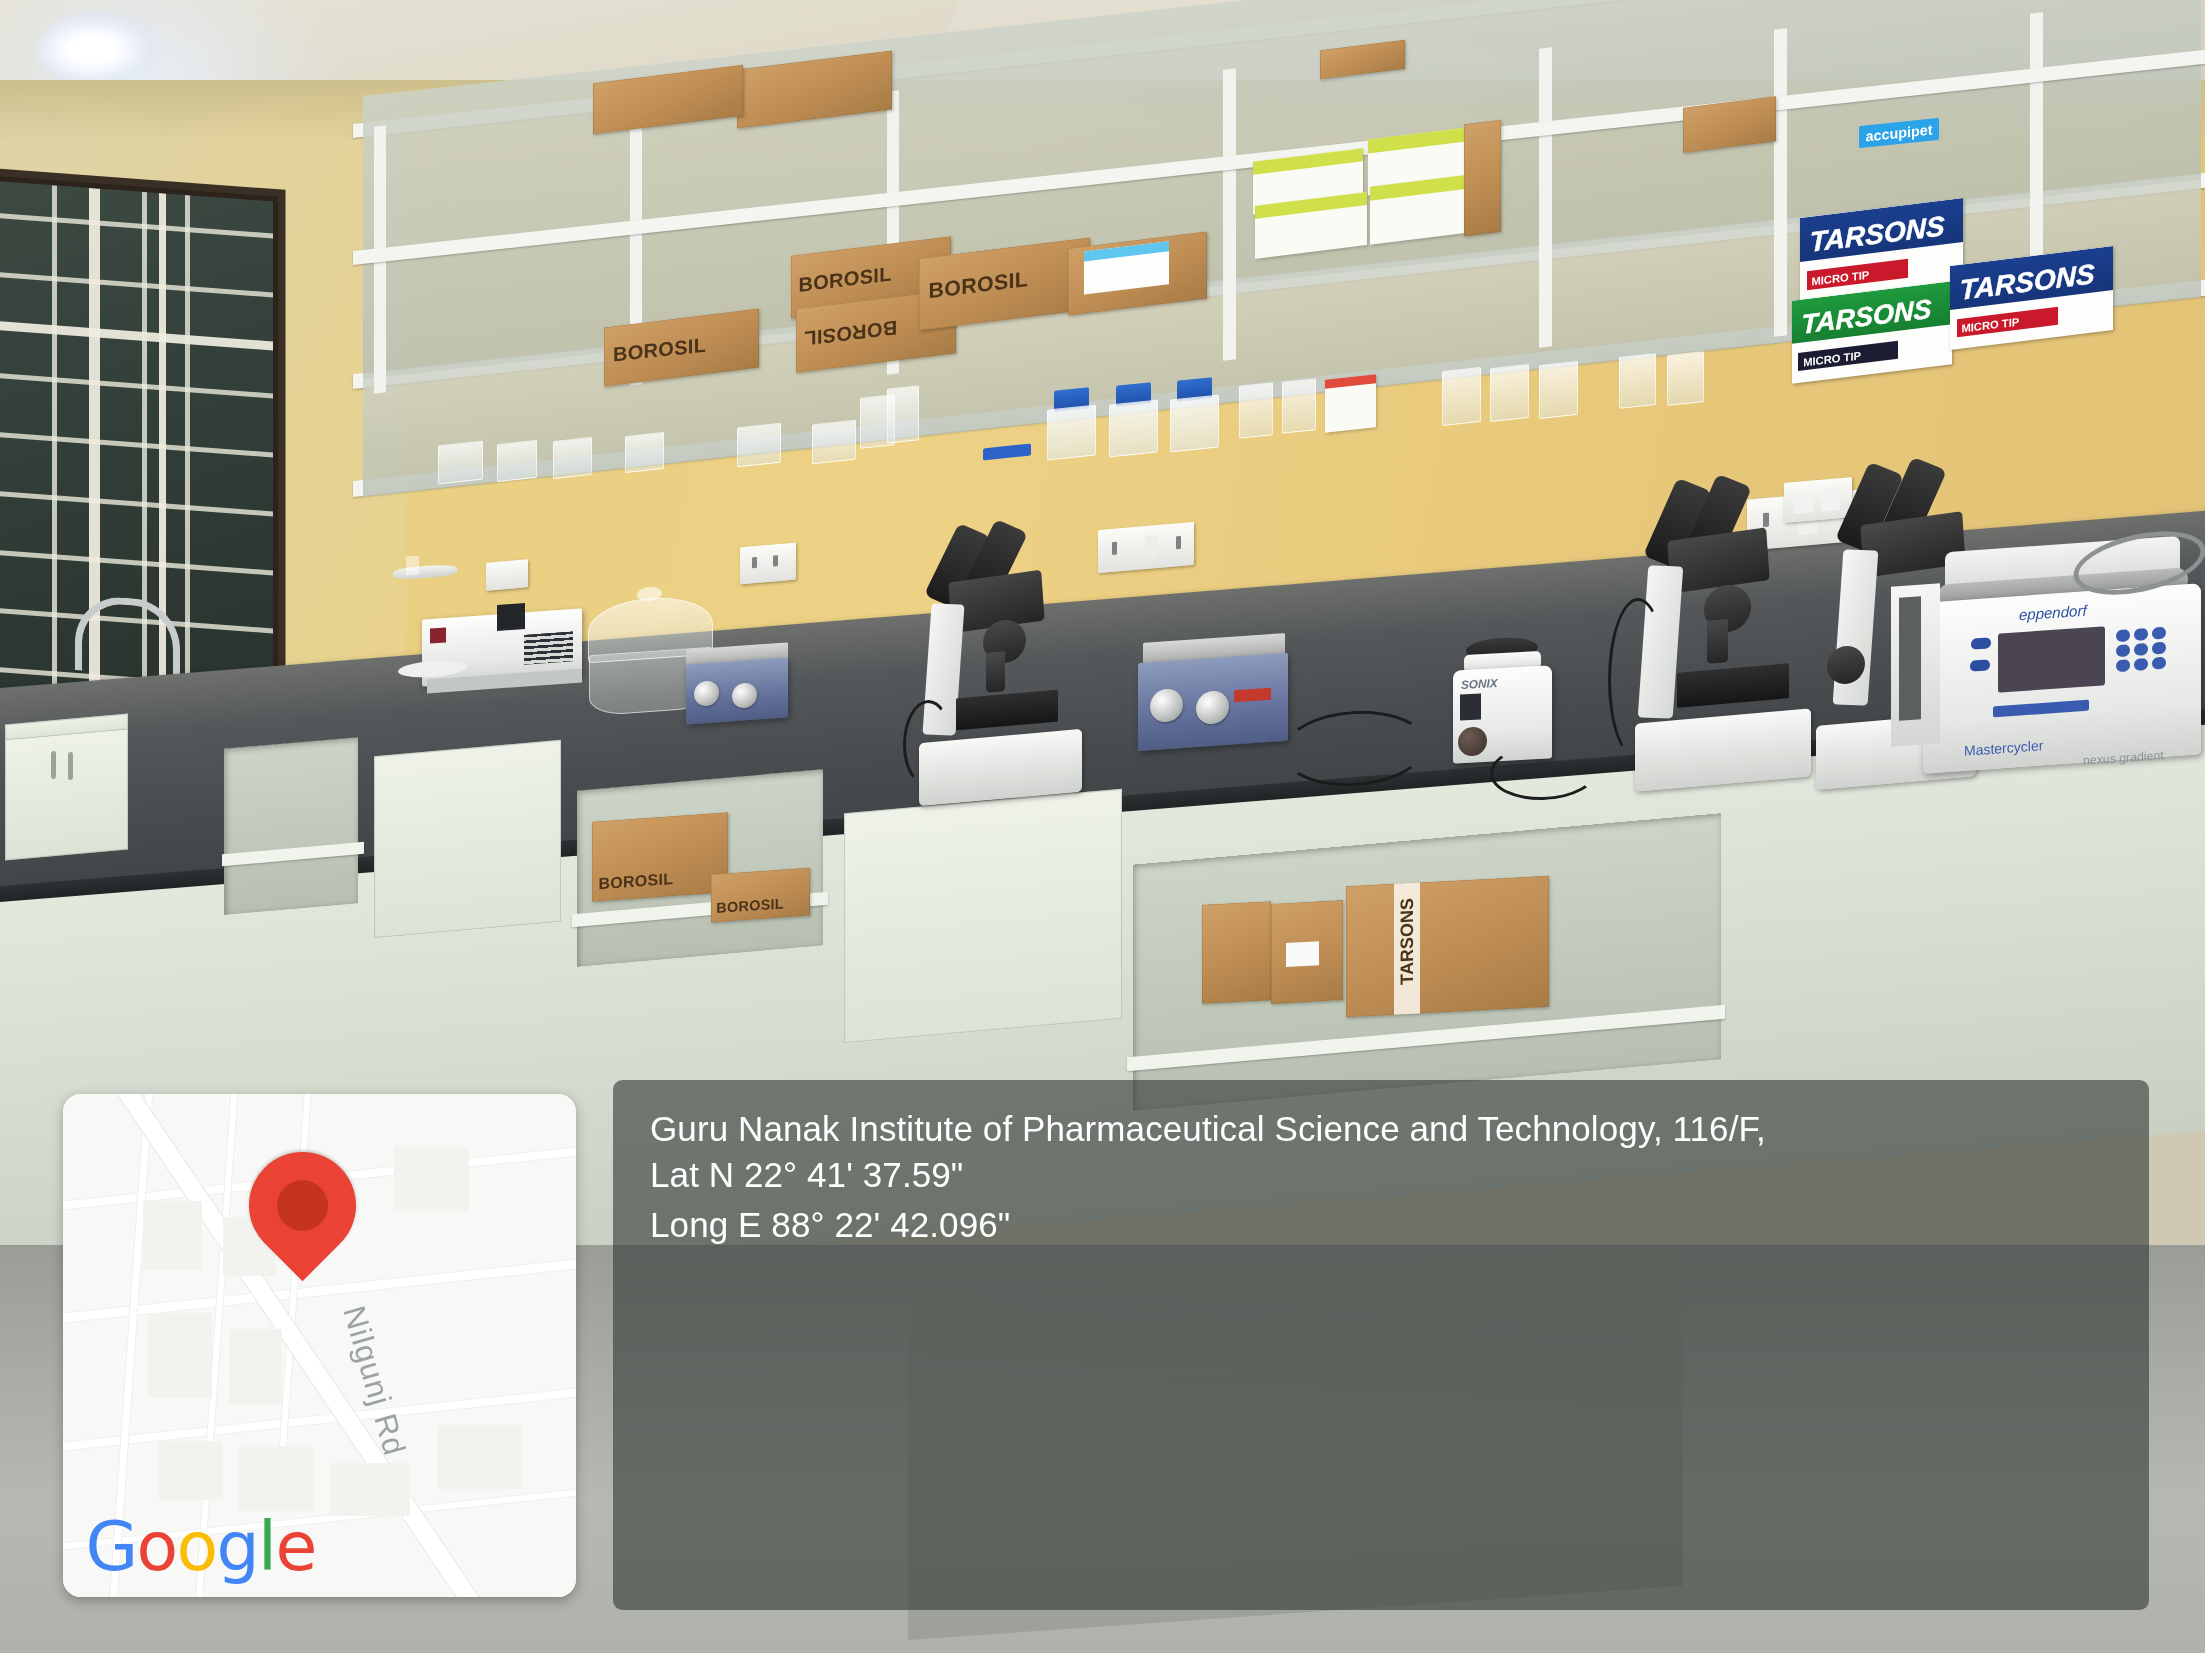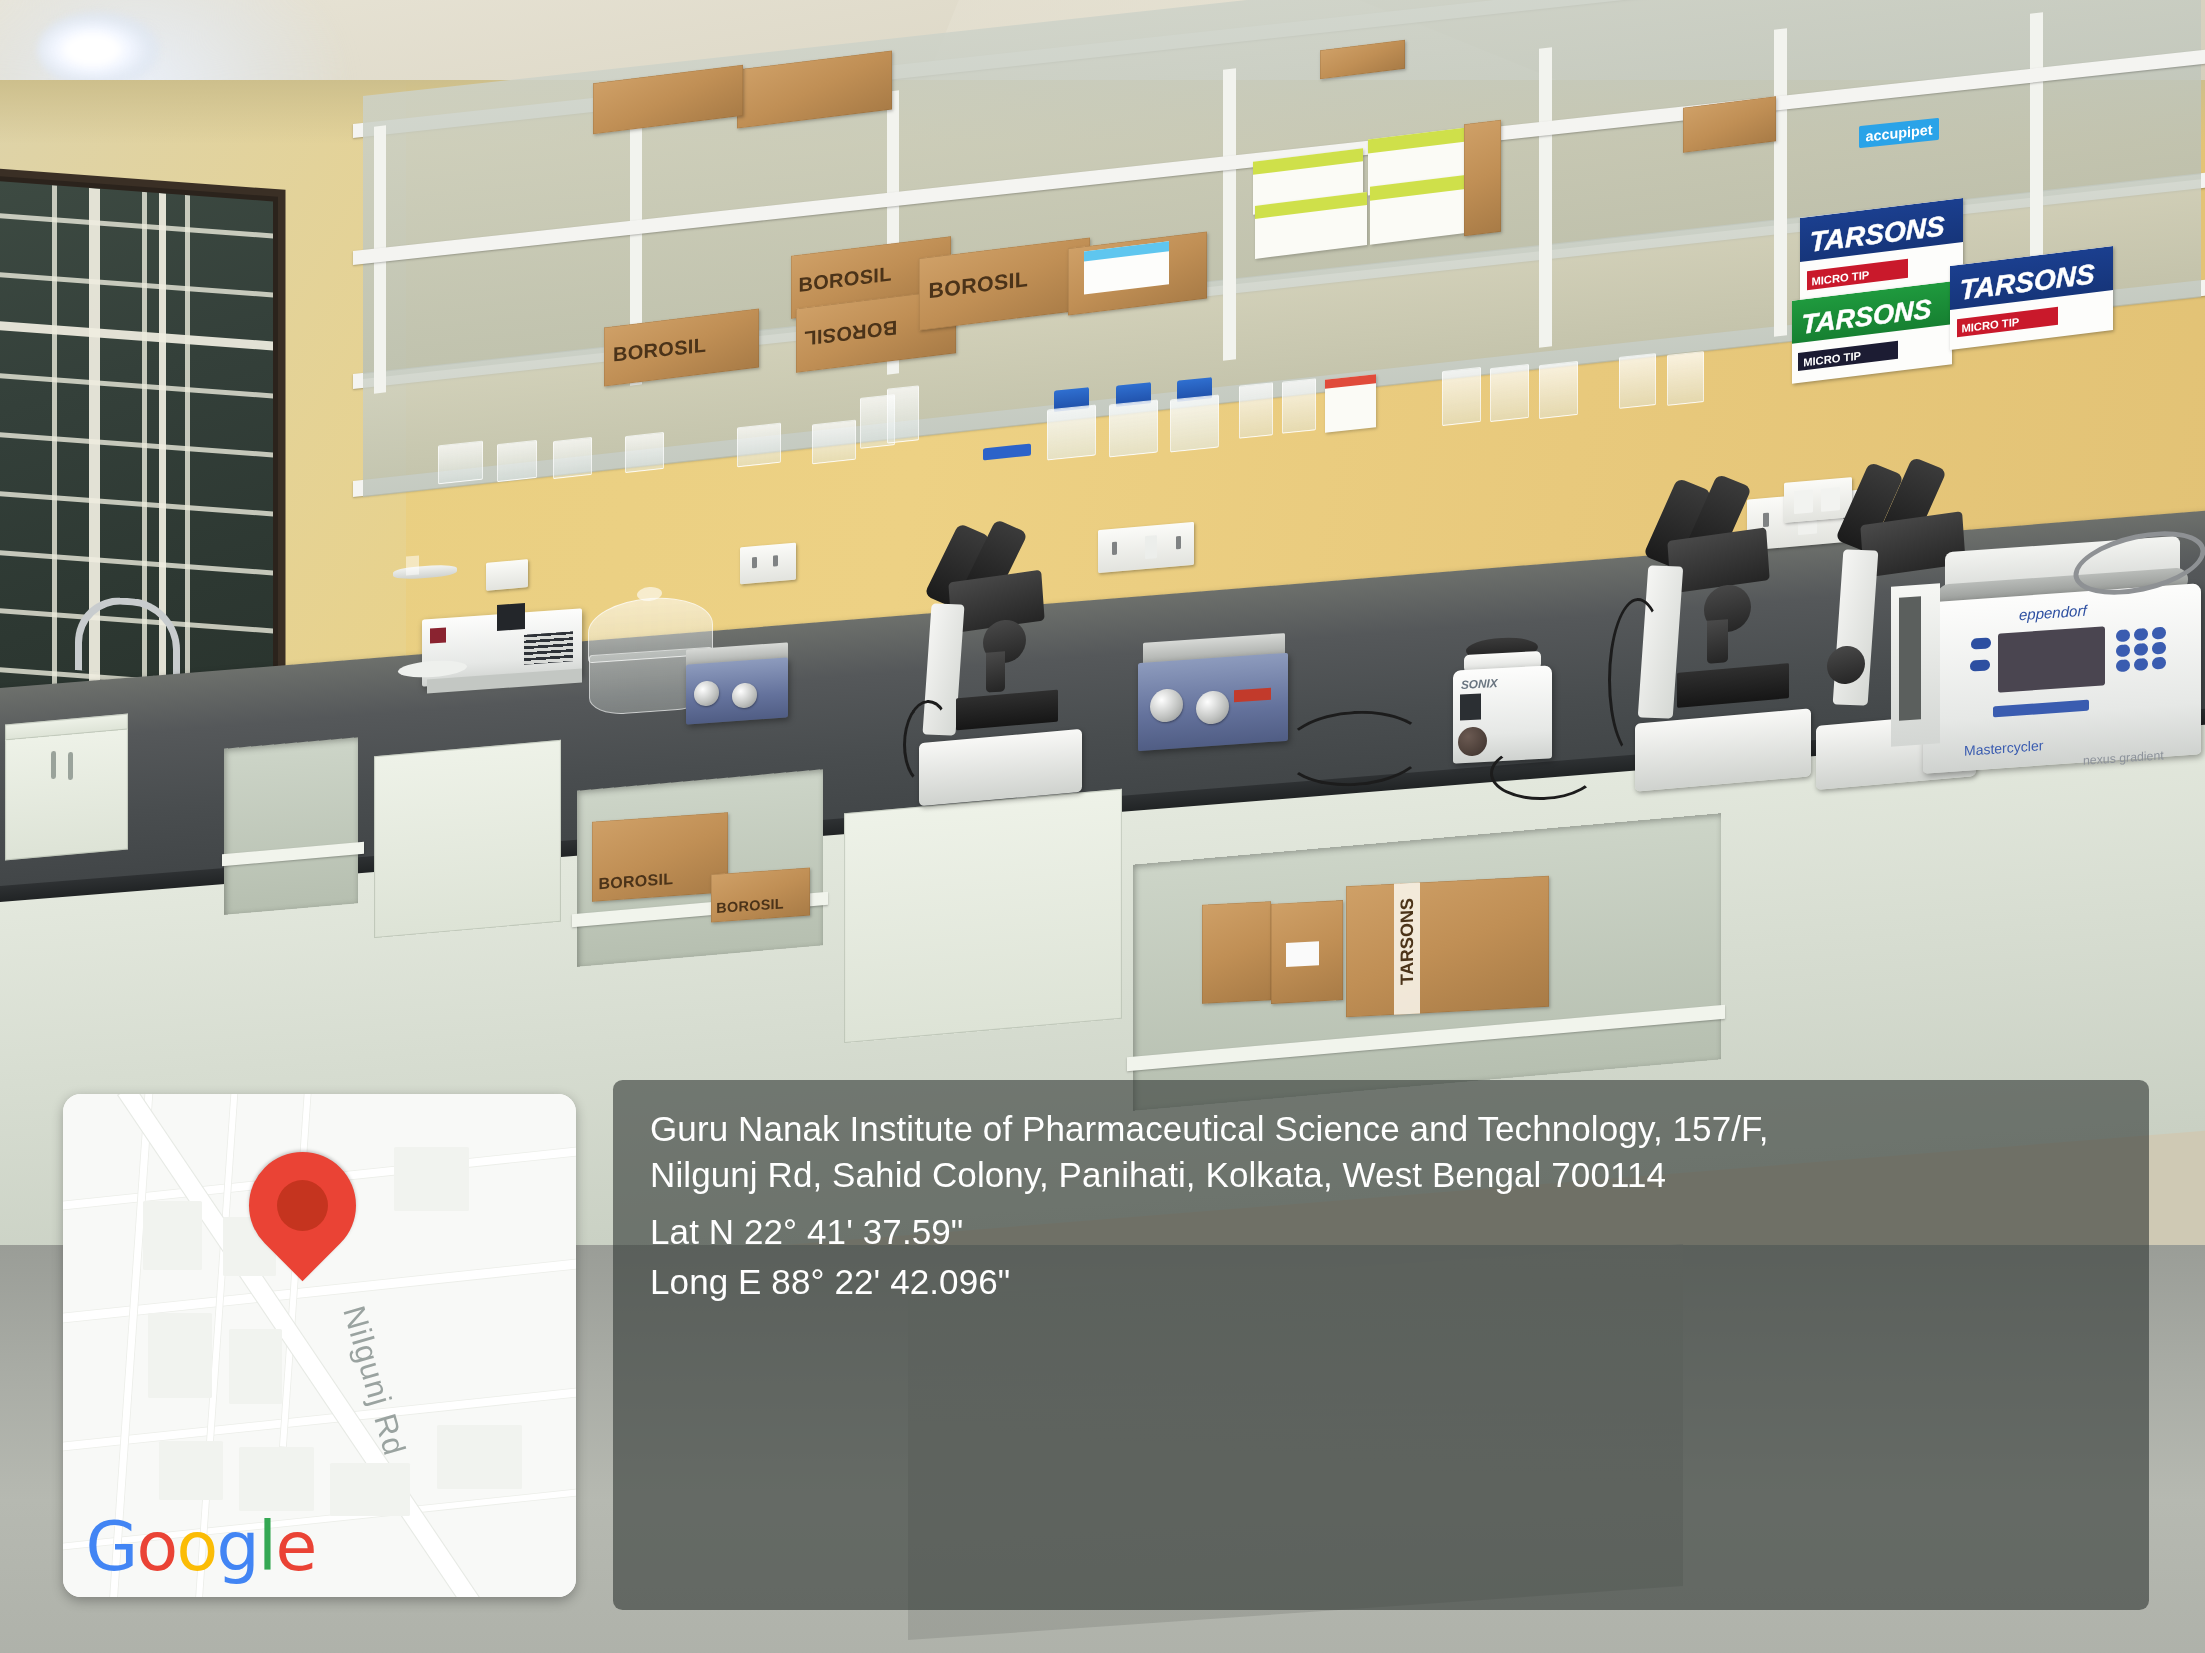--- a/index.html
+++ b/index.html
@@ -555,20 +555,19 @@
       <div class="blk" style="left:331px;top:53px;width:75px;height:64px;"></div>
     </div>
     <div id="road-label">Nilgunj Rd</div>
     <div id="map-pin"></div>
     <div id="google-logo">
       <span>G</span><span>o</span><span>o</span><span>g</span><span>l</span><span>e</span>
     </div>
   </div>
 
   <div id="gps-panel">
-    <div class="gps-line" id="gps-addr1">Guru Nanak Institute of Pharmaceutical Science and Technology, 157/F,</div>
-    <div class="gps-line" id="gps-addr2">Nilgunj Rd, Sahid Colony, Panihati, Kolkata, West Bengal 700114</div>
+    <div class="gps-line" id="gps-addr1">Guru Nanak Institute of Pharmaceutical Science and Technology, 116/F,</div>
     <div class="gps-line">Lat N 22° 41' 37.59"</div>
     <div class="gps-line">Long E 88° 22' 42.096"</div>
   </div>
 
 </div>
 
 
 </body></html>

